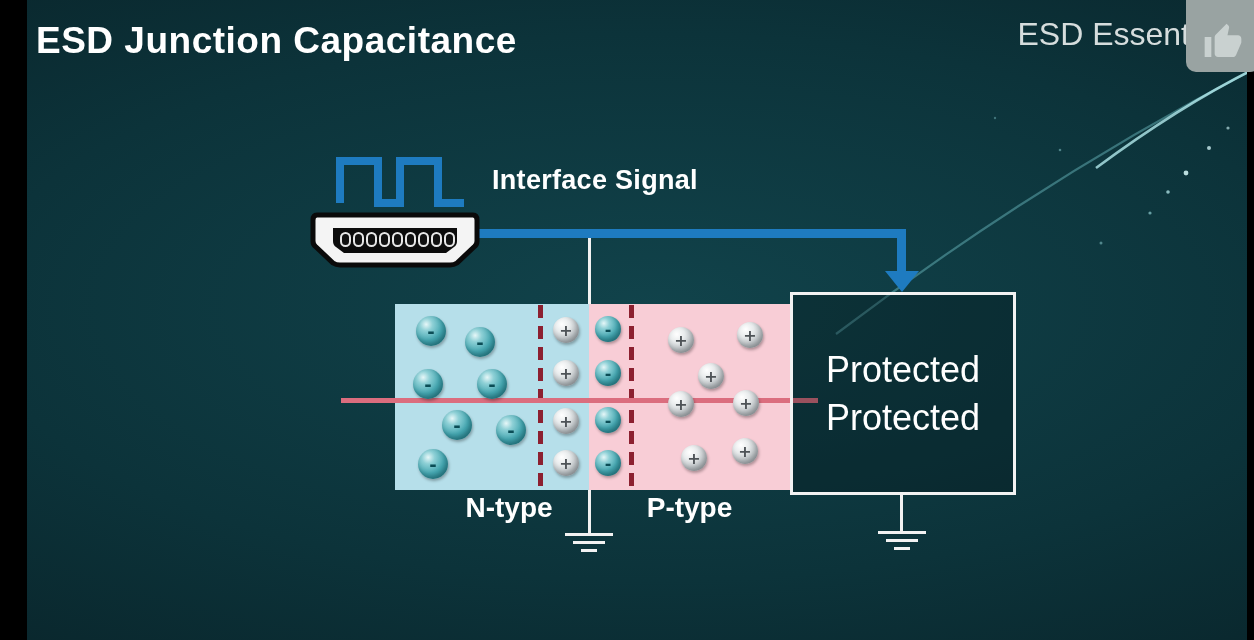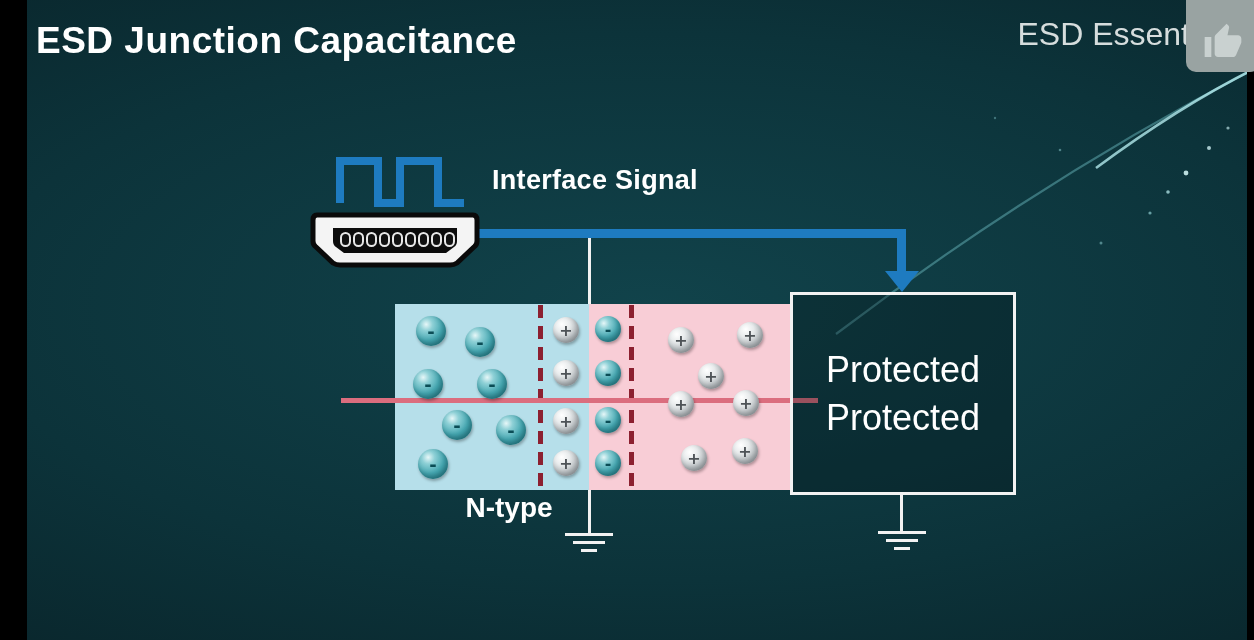--- a/index.html
+++ b/index.html
@@ -179,20 +179,21 @@
       <span>+</span>
     </div>
   <div class="sphere gray sm" style="left:681px;top:445px">
       <span>+</span>
     </div>
   <div class="sphere gray sm" style="left:732px;top:438px">
       <span>+</span>
     </div>
 
   <div class="nlabel">N-type</div>
+  <div class="plabel">P-type</div>
 
   <div class="pbox">
     <span>Protected</span>
     <span>Protected</span>
   </div>
 
   <div class="blue-h"></div>
   <div class="blue-v"></div>
   <div class="blue-arrow"></div>
 

